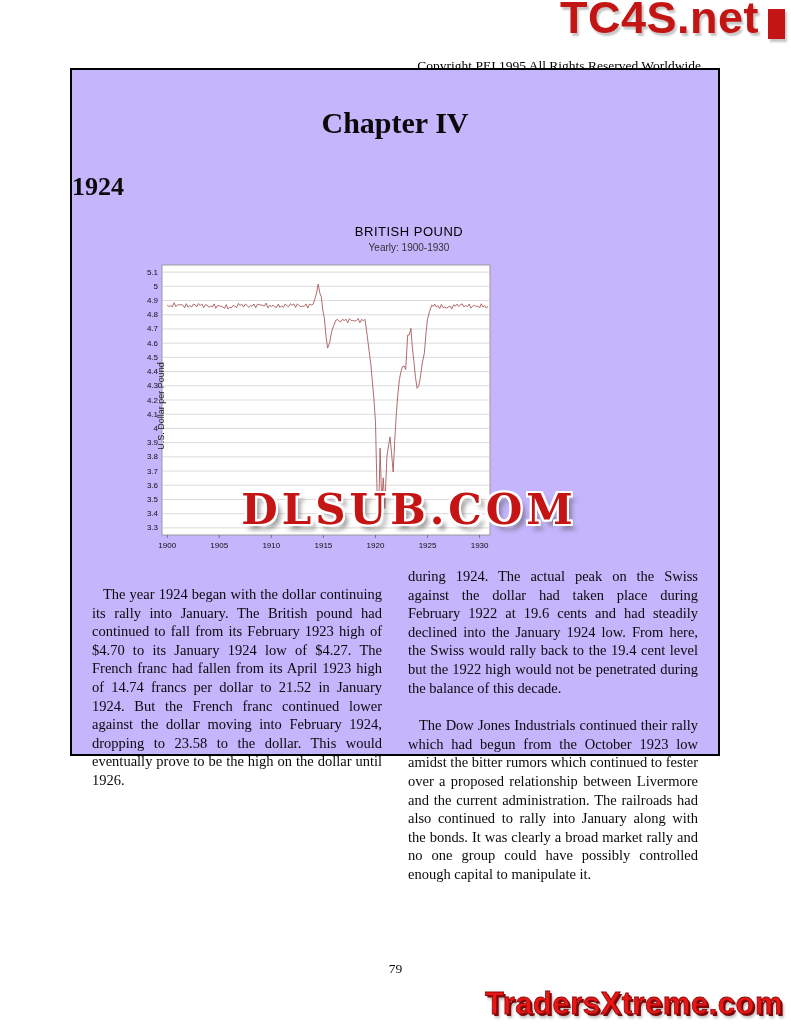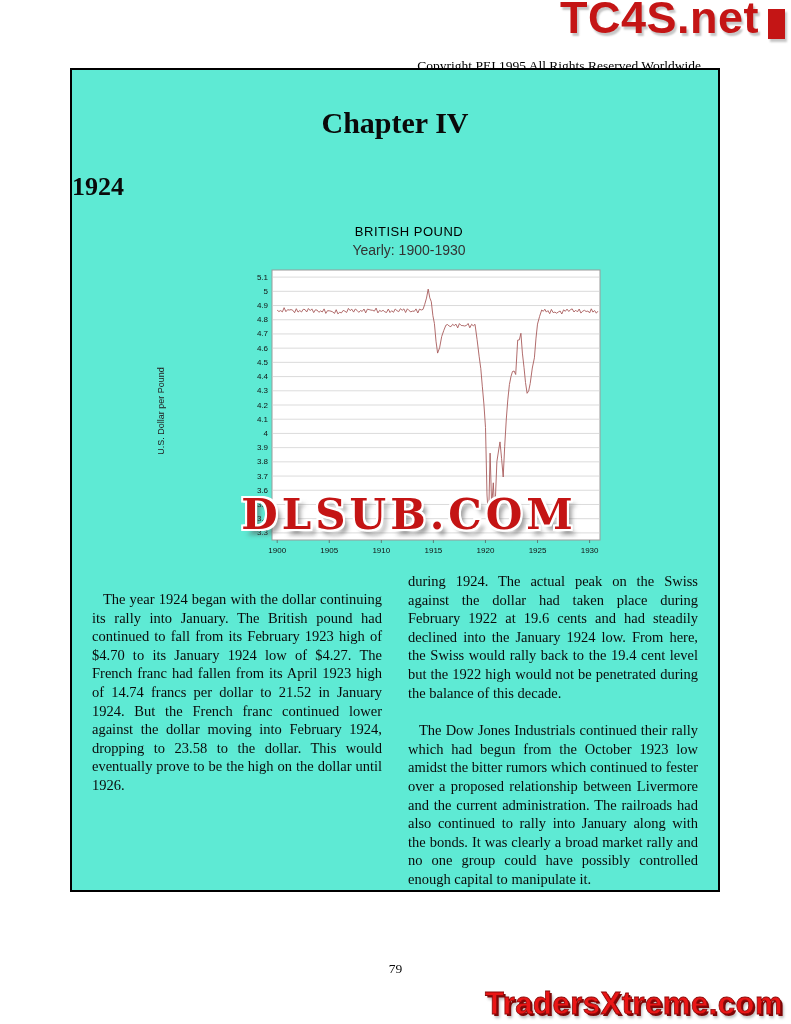--- a/index.html
+++ b/index.html
@@ -26,34 +26,34 @@
     box-shadow:2px 3px 2px #c6c6c6;
   }
   .copyright {
     position:absolute; top:58px; right:90px;
     font-size:13.5px; color:#000;
   }
 
   
   .frame {
     position:absolute; left:70px; top:68px;
-    width:650px; height:824px;
+    width:650px; height:688px;
     border:2px solid #000;
     box-sizing:border-box;
-    background:#5eead4;
+    background:#c4b5fd;
   }
 
   .chapter   { text-align:center; font-size:30px; font-weight:bold; margin:36px 0 0; }
   .yeartitle { text-align:left; font-size:26px; font-weight:bold; margin:32px 0 0; }
 
   
   .chart-block    { margin-top:22px; position:relative;margin-left:28px; }
   .chart-title    { text-align:center; font-family:"Liberation Sans",sans-serif; font-size:13px; letter-spacing:0.5px; color:#000; }
-  .chart-subtitle { text-align:center; font-family:"Liberation Sans",sans-serif; font-size:14px; color:#333; margin-top:3px; }
-  .chart-wrap     { position:relative; display:flex; justify-content:center; margin-top:4px;padding-left:32px; }
+  .chart-subtitle { text-align:center; font-family:"Liberation Sans",sans-serif; font-size:10px; color:#333; margin-top:3px; }
+  .chart-wrap     { position:relative; display:flex; margin-top:4px;padding-left:32px; }
   .ylabel-rot {
     position:absolute; left:56px; top:50%;
     transform:translateY(-50%) rotate(180deg);
     writing-mode:vertical-rl;
     font-family:"Liberation Sans",sans-serif; font-size:9px; color:#222;
   }
   .watermark {
     position:absolute; left:50%; bottom:21px;
     transform:translateX(-50%);
     font-family:"DejaVu Serif", serif; font-weight:bold;

